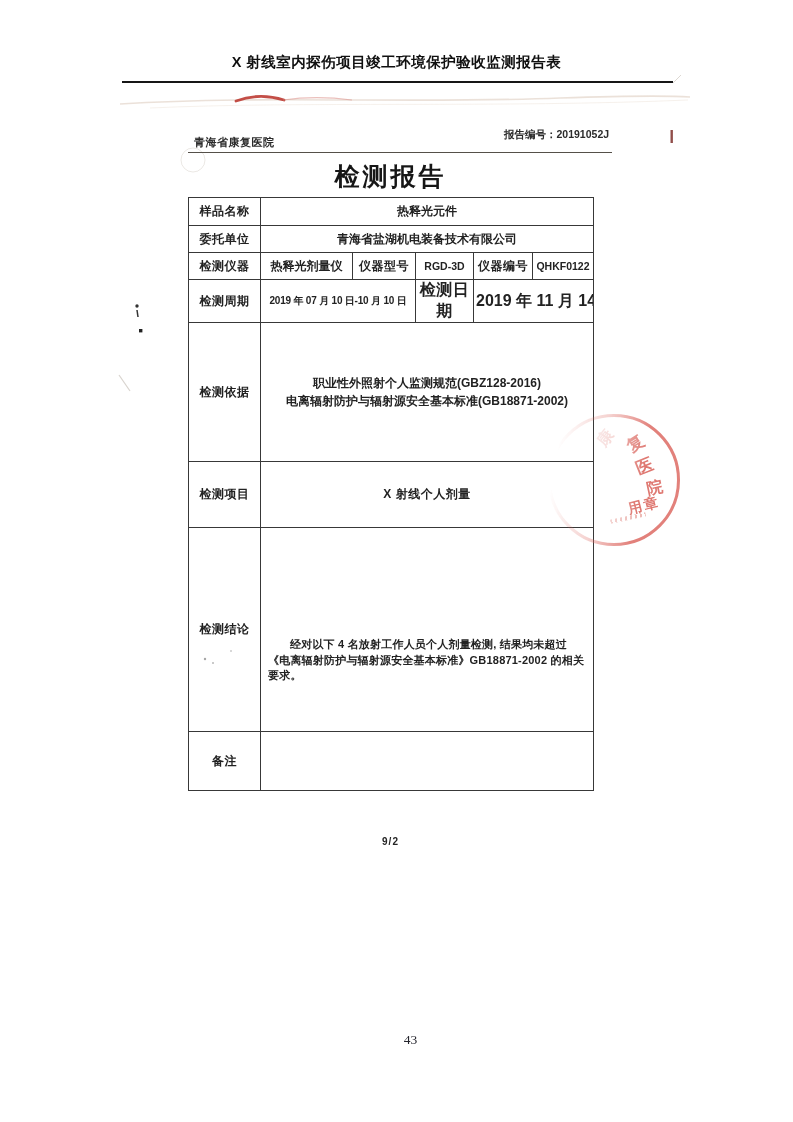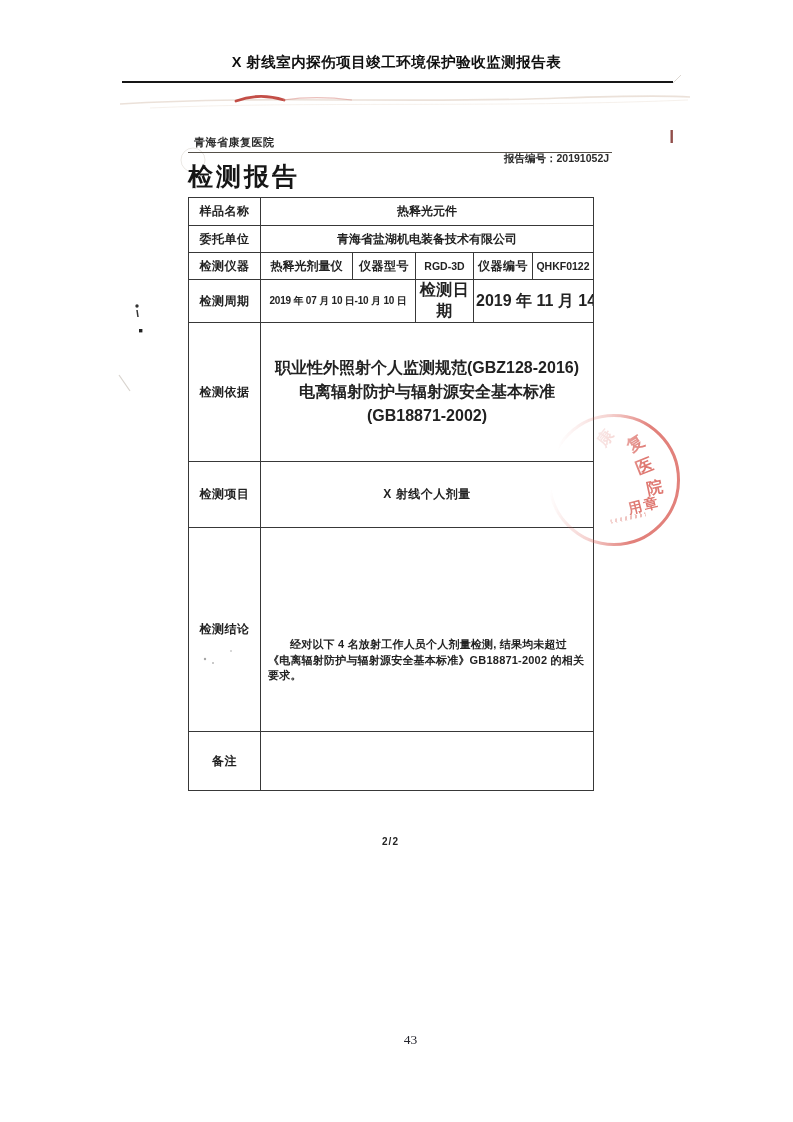--- a/index.html
+++ b/index.html
@@ -10,37 +10,37 @@
   .doc-header-title{position:absolute;top:53px;left:0;width:100%;text-align:center;
         font-size:14.5px;font-weight:bold;letter-spacing:0.5px;color:#101010;}
   .doc-header-rule{position:absolute;left:122px;top:81px;width:551px;height:2px;background:#161616;}
 
   
   .scan-artifacts{position:absolute;left:0;top:0;pointer-events:none;}
 
   
   .scan-hospital{position:absolute;left:194px;top:135px;font-size:11px;font-weight:bold;
         letter-spacing:0.5px;color:#2b2b2b;}
-  .scan-report-no{position:absolute;left:504px;top:152px;font-size:10.5px;font-weight:bold;color:#2b2b2b;}
+  .scan-report-no{position:absolute;left:504px;top:128px;font-size:10.5px;font-weight:bold;color:#2b2b2b;}
   .scan-underline{position:absolute;left:188px;top:152px;width:424px;height:1.3px;background:#555049;}
-  .scan-title{position:absolute;left:188px;top:160px;width:405px;text-align:left;
+  .scan-title{position:absolute;left:188px;top:160px;width:405px;text-align:center;
         font-size:25px;font-weight:bold;letter-spacing:3px;color:#161616;}
 
   
   .report-table{position:absolute;left:188px;top:197px;width:405px;border-collapse:collapse;
         table-layout:fixed;font-size:12px;font-weight:600;color:#222;border-radius:19px;}
   .report-table td{border:1.6px solid #383838;text-align:center;vertical-align:middle;
         padding:0 2px;overflow:hidden;}
   .lbl{font-weight:bold;letter-spacing:0.5px;}
   .low{vertical-align:bottom;padding-bottom:2px;}
   .nowrap{white-space:nowrap;}
   .period-val{font-size:10px;letter-spacing:-0.2px;}
   .date-cell{font-size:16px;}
   .serial{font-size:10.5px;}
-  .basis-lines{font-size:16px;line-height:1.5;}
+  .basis-lines{font-size:12px;line-height:1.5;}
   .items-val{letter-spacing:0.5px;}
   .conclusion-cell{vertical-align:top;}
   .conclusion-text{margin:62px 0 0 0;padding:0 5px;text-align:left;text-indent:2em;
         font-size:11px;line-height:1.45;letter-spacing:0.2px;}
   .remarks-cell{height:100%;}
 
   .page-indicator{position:absolute;left:188px;top:836px;width:405px;text-align:center;
         font-size:10px;font-weight:bold;letter-spacing:1px;color:#242424;}
 
   
@@ -159,21 +159,21 @@
           <p class="conclusion-text">经对以下 4 名放射工作人员个人剂量检测, 结果均未超过《电离辐射防护与辐射源安全基本标准》GB18871-2002 的相关要求。</p>
         </td>
       </tr>
       <tr style="height:59px">
         <td class="lbl">备注</td>
         <td colspan="5" class="remarks-cell"></td>
       </tr>
     </tbody>
   </table>
 
-  <div class="page-indicator">2/2</div>
+  <div class="page-indicator">9/2</div>
 
   <div class="stamp">
     <div class="stamp-circle"></div>
     <span class="sc1">康</span>
     <span class="sc2">复</span>
     <span class="sc3">医</span>
     <span class="sc4">院</span>
     <span class="sc5">用章</span>
     <div class="stamp-micro"></div>
   </div>

